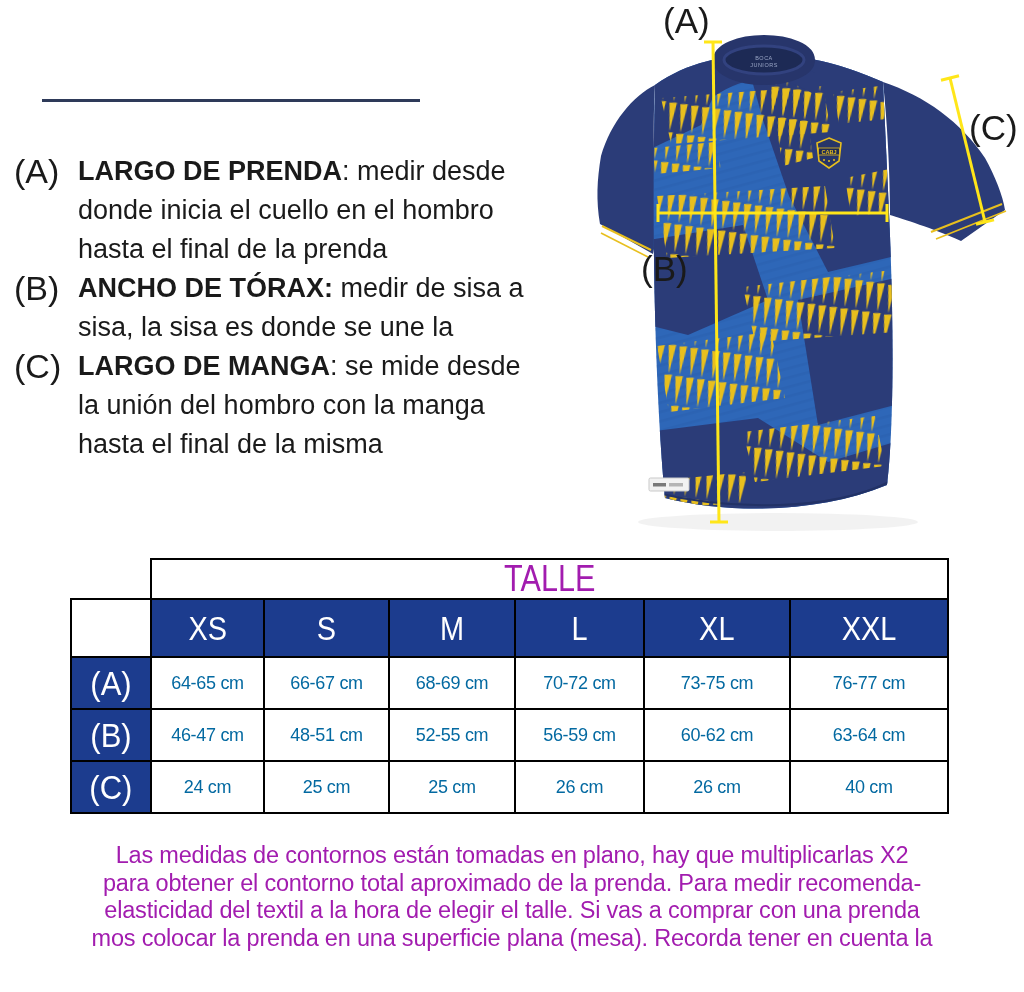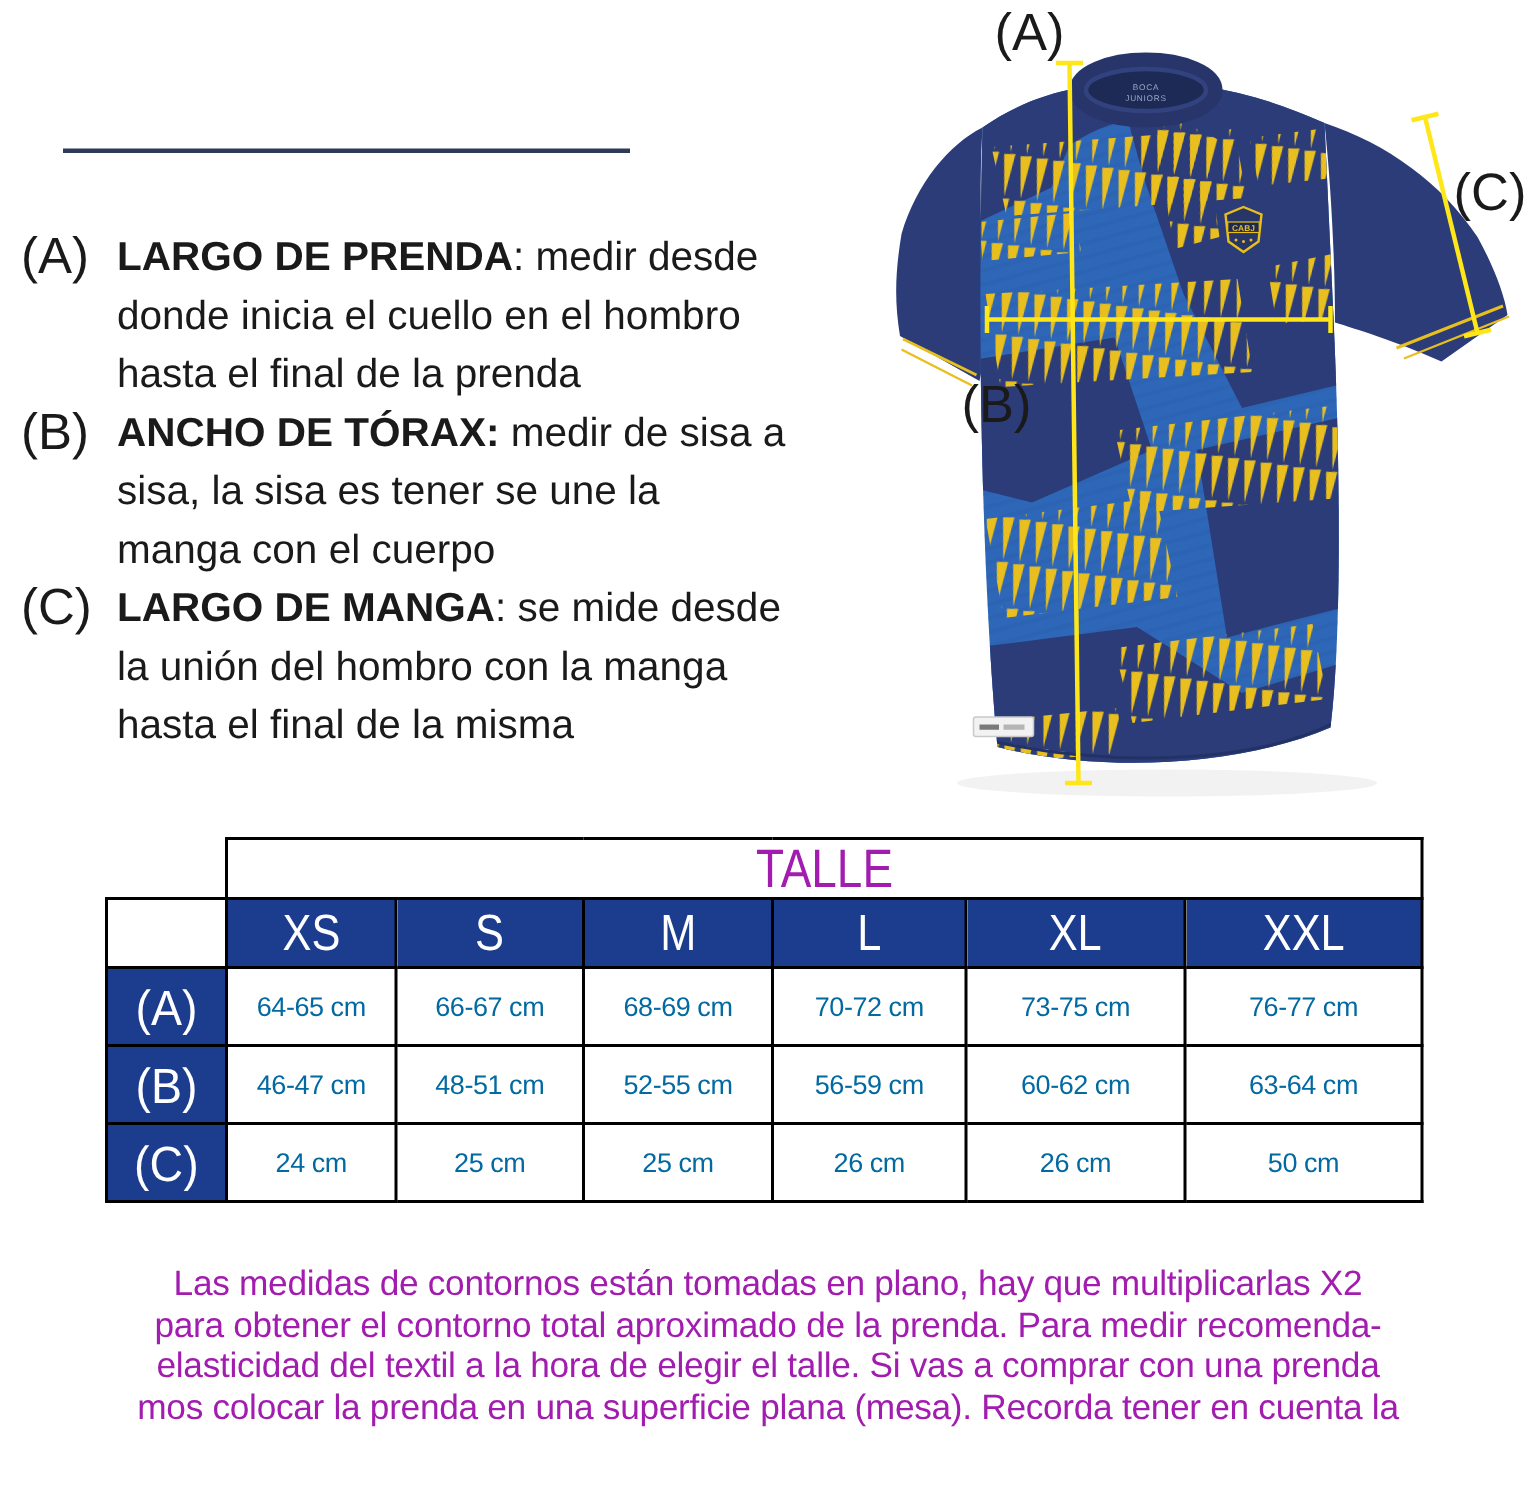--- a/index.html
+++ b/index.html
@@ -41,21 +41,21 @@
   #size-table {
     position:absolute; left:70px; top:558px; border-collapse:collapse;
     table-layout:fixed;
   }
   #size-table td {
     border:2px solid #000; text-align:center; vertical-align:middle;
     padding:0; overflow:hidden;
   }
   #size-table td.corner-empty { border:none; background:#fff; }
   .r-talle td { height:40px; }
-  .r-sizes td { height:46px; }
+  .r-sizes td { height:58px; }
   .r-data td  { height:52px; }
   td.talle-cell { font-size:36px; font-weight:400; color:#a21caf; background:#fff; line-height:1; }
   td.blank-cell { background:#fff; }
   td.size-cell {
     background:#1c3c8e; color:#fff; font-size:34px; font-weight:400; line-height:1;
   }
   td.label-cell {
     background:#1c3c8e; color:#fff; font-size:33px; font-weight:400; line-height:1;
   }
   td.val { font-size:18px; color:#0369a1; background:#fff; letter-spacing:-0.3px;margin-left:35px; }
@@ -83,22 +83,21 @@
         <div class="def-line"><b>LARGO DE PRENDA</b><span>: medir desde</span></div>
         <div class="def-line">donde inicia el cuello en el hombro</div>
         <div class="def-line">hasta el final de la prenda</div>
       </div>
     </div>
 
     <div class="def">
       <div class="marker">(B)</div>
       <div class="body">
         <div class="def-line"><b>ANCHO DE TÓRAX:</b><span> medir de sisa a</span></div>
-        <div class="def-line">sisa, la sisa es tener se une la</div>
-        <div class="def-line">manga con el cuerpo</div>
+        <div class="def-line">sisa, la sisa es donde se une la</div>
       </div>
     </div>
 
     <div class="def">
       <div class="marker">(C)</div>
       <div class="body">
         <div class="def-line"><b>LARGO DE MANGA</b><span>: se mide desde</span></div>
         <div class="def-line">la unión del hombro con la manga</div>
         <div class="def-line">hasta el final de la misma</div>
       </div>
@@ -245,21 +244,21 @@
         <td class="val">60-62 cm</td>
         <td class="val">63-64 cm</td>
       </tr>
       <tr class="r-data">
         <td class="label-cell"><span class="cond2">(C)</span></td>
         <td class="val">24 cm</td>
         <td class="val">25 cm</td>
         <td class="val">25 cm</td>
         <td class="val">26 cm</td>
         <td class="val">26 cm</td>
-        <td class="val">50 cm</td>
+        <td class="val">40 cm</td>
       </tr>
     </tbody>
   </table>
 
   <div id="footer-note">
     <div>Las medidas de contornos están tomadas en plano, hay que multiplicarlas X2</div>
     <div>para obtener el contorno total aproximado de la prenda. Para medir recomenda-</div>
     <div>elasticidad del textil a la hora de elegir el talle. Si vas a comprar con una prenda</div>
     <div>mos colocar la prenda en una superficie plana (mesa). Recorda tener en cuenta la</div>
   </div>

